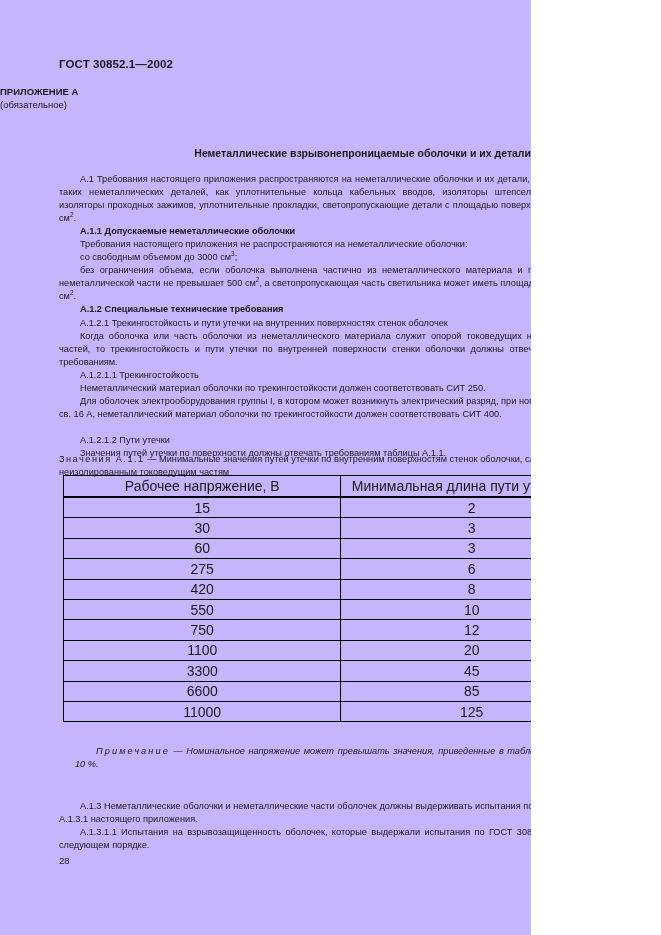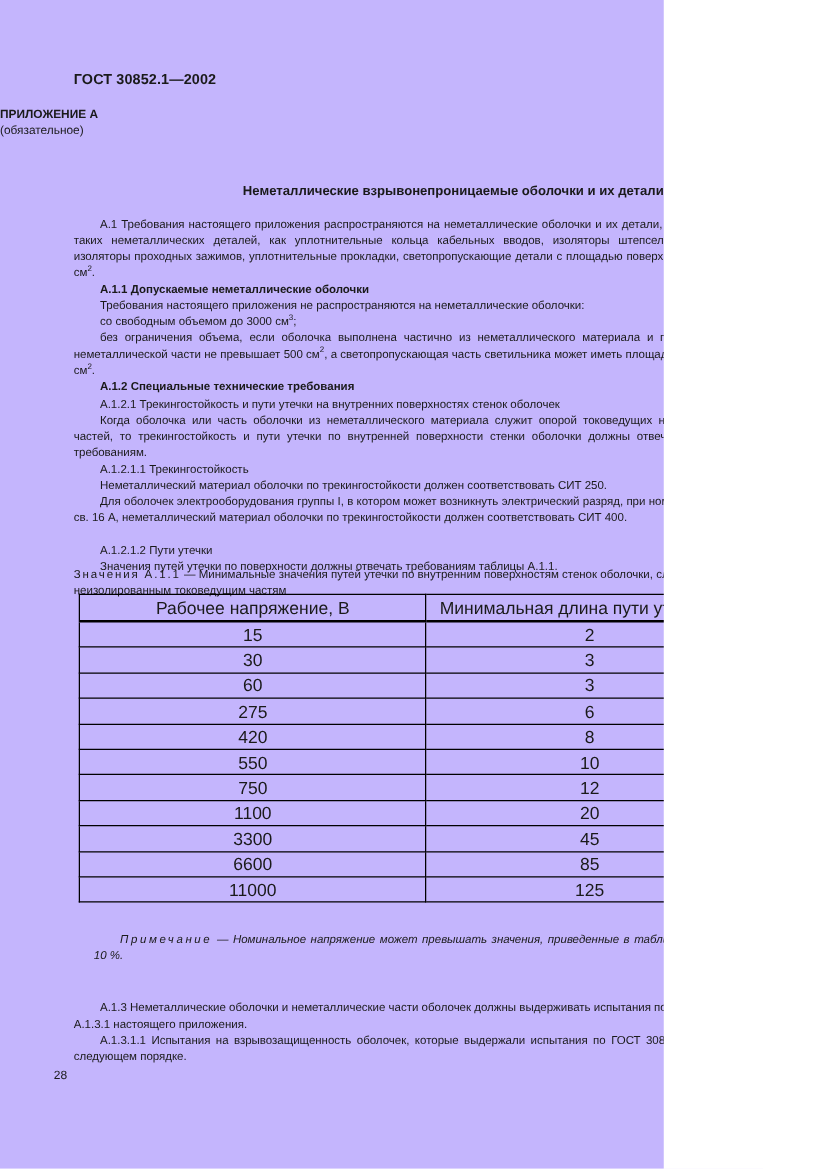--- a/index.html
+++ b/index.html
@@ -122,21 +122,21 @@
   }
   table.data thead th {
     height: 20px;
     border-bottom: 2.4px solid #000;
   }
   table.data col.c1 { width: 278px; }
   table.data col.c2 { width: 262px; }
 
   .page-num {
     position: absolute;
-    left: 43px;
+    left: 59px;
     top: 855px;
     font-size: 9.6px;
   }
 </style>
 </head>
 <body>
 
 <div class="page">
 
   <div class="doc-header">ГОСТ 30852.1—2002</div>

